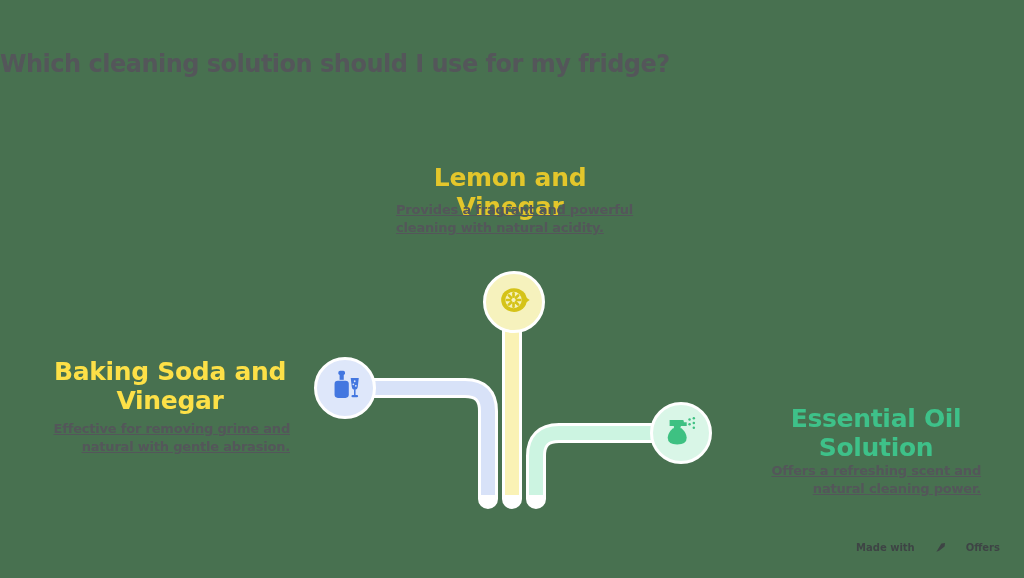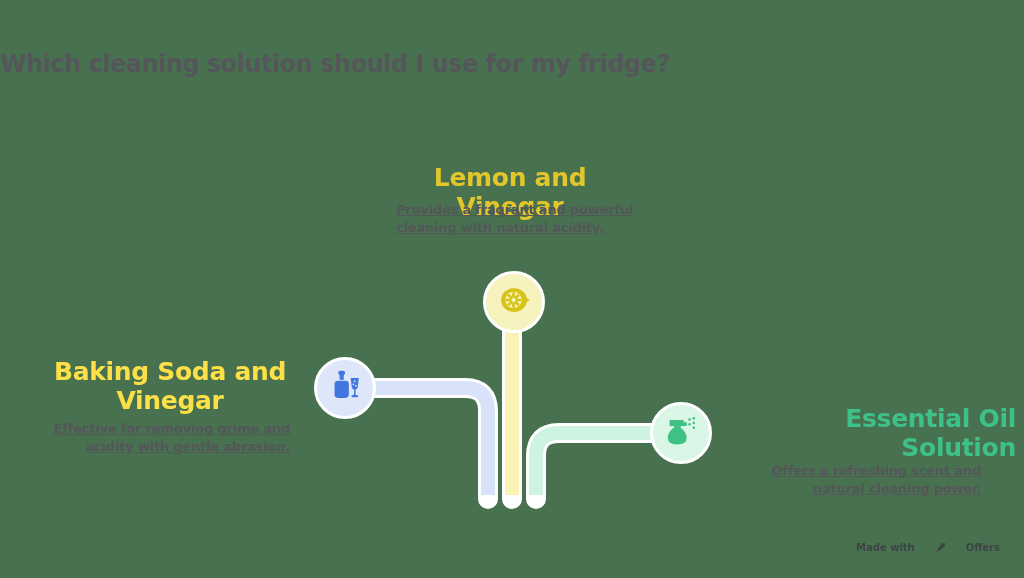--- a/index.html
+++ b/index.html
@@ -21,21 +21,21 @@
   }
   .branch-heading{font-size:25px;letter-spacing:-0.3px;line-height:1.15;}
   .branch-desc{font-size:13px;color:#54565a;line-height:1.4;letter-spacing:-0.2px;text-decoration:underline;}
 
   #lemon-heading{left:390px;top:164px;width:240px;text-align:center;color:#e3c62b;}
   #lemon-desc{left:396px;top:201px;width:240px;text-align:left;}
 
   #baking-heading{left:50px;top:358px;width:240px;text-align:center;color:#fde047;}
   #baking-desc{left:50px;top:420px;width:240px;text-align:right;}
 
-  #essential-heading{left:736px;top:405px;width:280px;text-align:right;color:#3ec189;}
+  #essential-heading{left:736px;top:405px;width:280px;text-align:center;color:#3ec189;}
   #essential-desc{left:736px;top:462px;width:245px;text-align:right;}
 
   .node-circle{
     width:56px;height:56px;
     border-radius:50%;
     border:3px solid #ffffff;
     display:flex;align-items:center;justify-content:center;
   }
   #lemon-circle{left:483px;top:271px;background:#f6f2bd;}
   #baking-circle{left:314px;top:357px;background:#dee7fa;}
@@ -85,21 +85,21 @@
           <line x1="16.1" y1="20" x2="12.5" y2="20"></line>
           <line x1="17.1" y1="22.4" x2="14.6" y2="24.9"></line>
           <line x1="19.5" y1="23.4" x2="19.5" y2="27"></line>
           <line x1="21.9" y1="22.4" x2="24.4" y2="24.9"></line>
         </g>
       </svg>
     </span>
   </div>
 
   <div id="baking-heading" class="abs branch-heading">Baking Soda and Vinegar</div>
-  <div id="baking-desc" class="abs branch-desc">Effective for removing grime and acidity with gentle abrasion.</div>
+  <div id="baking-desc" class="abs branch-desc">Effective for removing grime and natural with gentle abrasion.</div>
   <div id="baking-circle" class="abs node-circle">
     <span>
       <svg width="38" height="38" viewBox="0 0 40 40">
         <g fill="#4377e0">
           <rect x="13" y="4" width="7" height="4.5" rx="1.8"></rect>
           <rect x="14.3" y="7" width="4.4" height="6.5"></rect>
           <rect x="9" y="14.5" width="15" height="18" rx="3.5"></rect>
           <path d="M26,11.5 h8.5 l-1,9 q-0.4,3.5 -3.2,3.5 q-2.8,0 -3.2,-3.5 Z"></path>
           <rect x="29.5" y="23.5" width="1.6" height="6"></rect>
           <rect x="26.8" y="29.5" width="7" height="2.4" rx="1.2"></rect>

